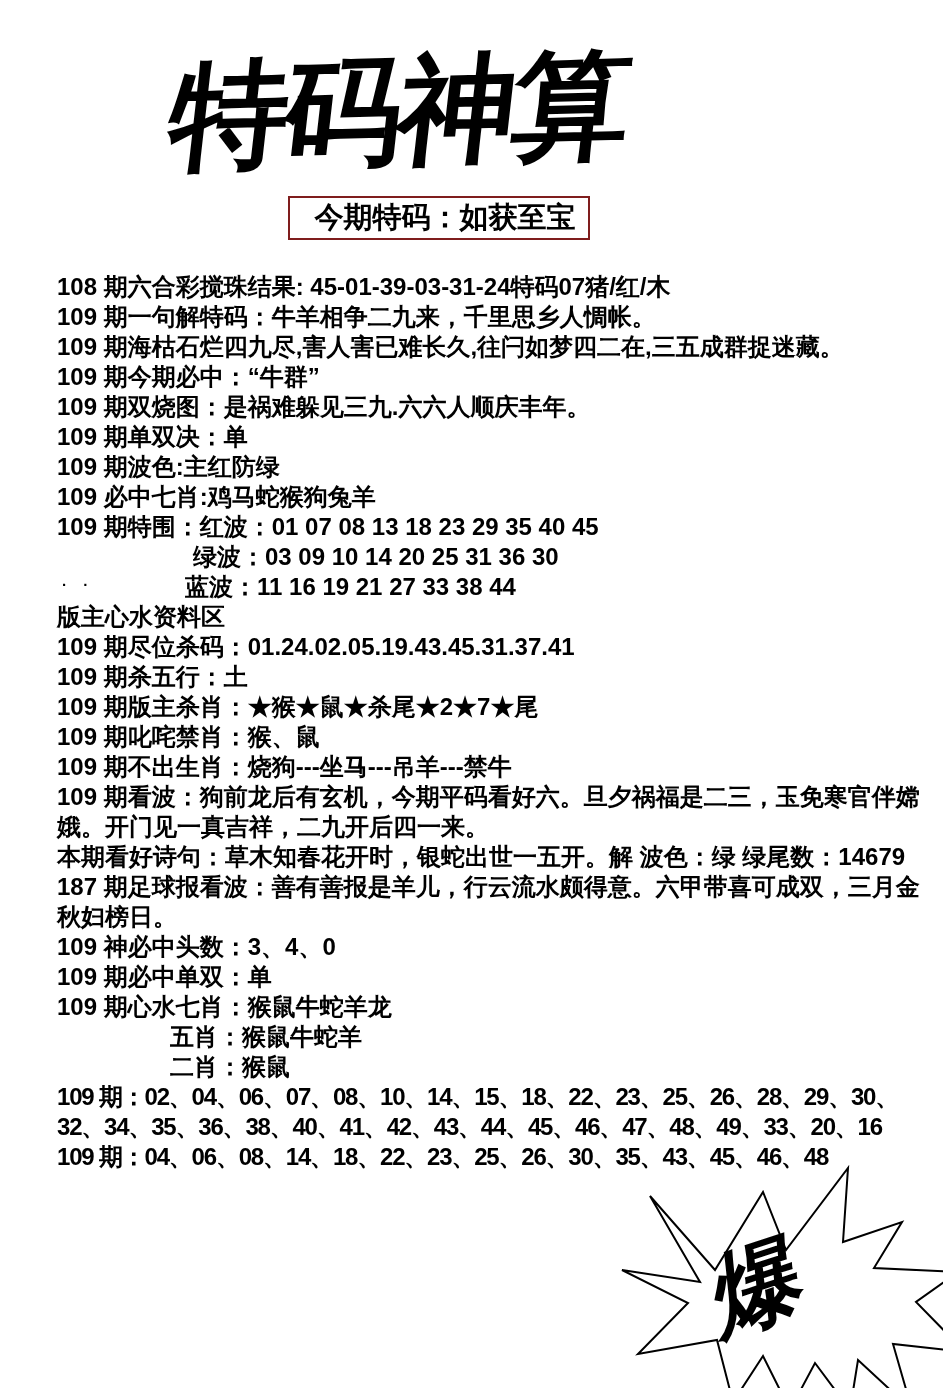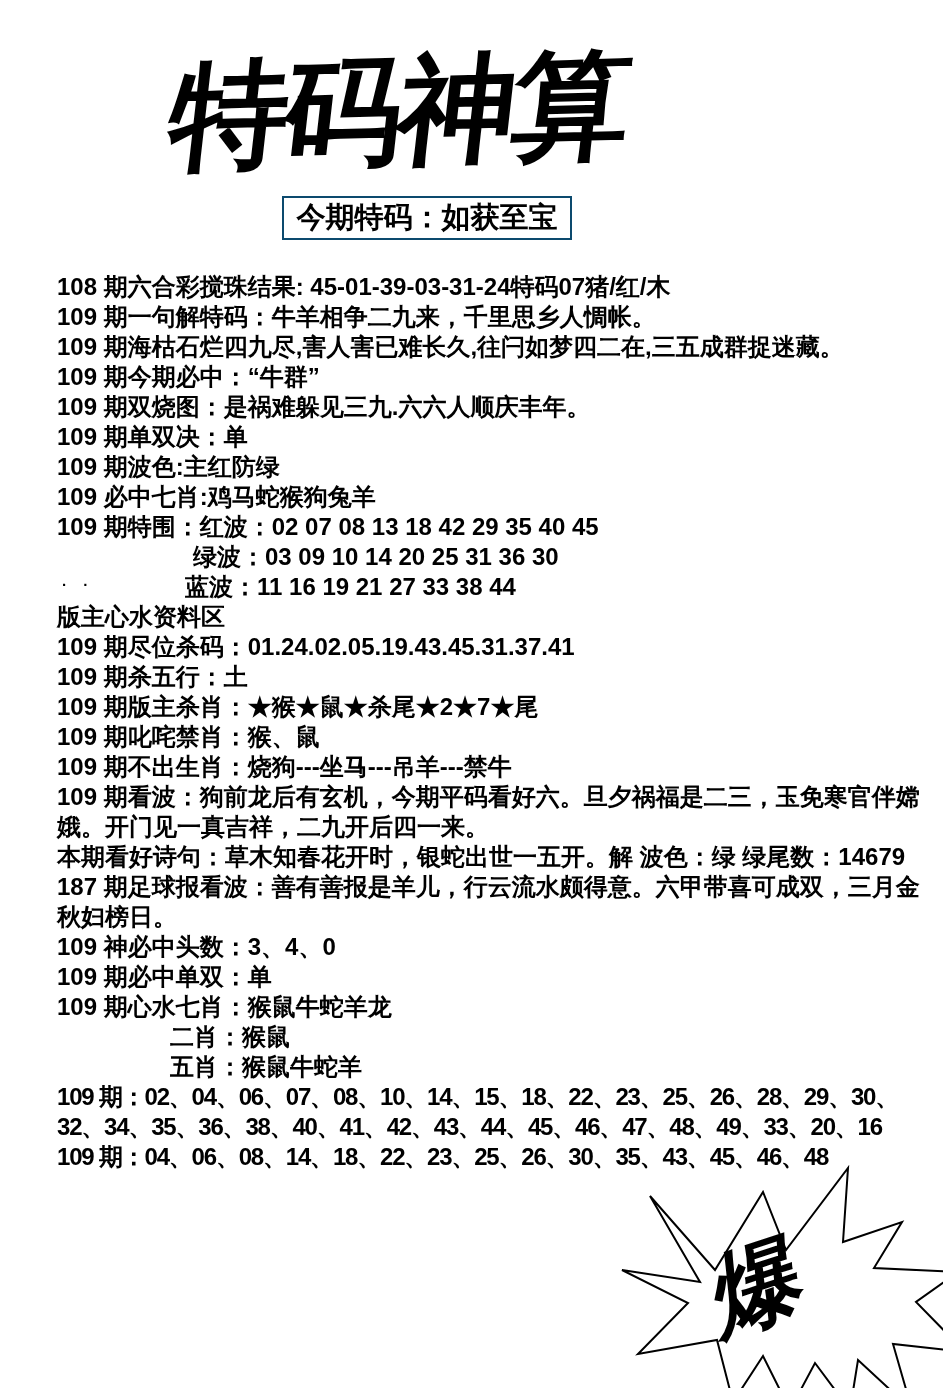--- a/index.html
+++ b/index.html
@@ -17,26 +17,27 @@
     width:520px;height:170px;
     font-size:118px;line-height:160px;
     font-weight:900;
     letter-spacing:-4px;
     transform:rotate(-1.5deg) skewX(-8deg);
     transform-origin:left top;
     white-space:nowrap;
   }
   
   .subtitle-box{
-    position:absolute;left:282px;top:196px;
+    position:absolute;left:288px;top:196px;
     width:286px;height:40px;
-    border:2px solid #0c4a6e;
+    border:2px solid #7f1d1d;
     display:flex;align-items:center;justify-content:center;
     font-size:29px;font-weight:bold;
     white-space:nowrap;
+    padding-left:12px;
   }
   
   .body-rows{
     position:absolute;left:57px;top:272px;width:880px;
   }
   .row{
     height:30px;line-height:30px;
     font-size:24px;font-weight:bold;
     white-space:nowrap;
   }
@@ -80,39 +81,39 @@
 
   <div class="body-rows" id="rows">
       <div class="row">108 期六合彩搅珠结果: 45-01-39-03-31-24特码07猪/红/木</div>
       <div class="row">109 期一句解特码：牛羊相争二九来，千里思乡人惆帐。</div>
       <div class="row">109 期海枯石烂四九尽,害人害已难长久,往闩如梦四二在,三五成群捉迷藏。</div>
       <div class="row">109 期今期必中：“牛群”</div>
       <div class="row">109 期双烧图：是祸难躲见三九.六六人顺庆丰年。</div>
       <div class="row">109 期单双决：单</div>
       <div class="row">109 期波色:主红防绿</div>
       <div class="row">109 必中七肖:鸡马蛇猴狗兔羊</div>
-      <div class="row">109 期特围：红波：02 07 08 13 18 42 29 35 40 45</div>
+      <div class="row">109 期特围：红波：01 07 08 13 18 23 29 35 40 45</div>
       <div class="row ind-a">绿波：03 09 10 14 20 25 31 36 30</div>
       <div class="row ind-b">蓝波：11 16 19 21 27 33 38 44</div>
       <div class="row">版主心水资料区</div>
       <div class="row">109 期尽位杀码：01.24.02.05.19.43.45.31.37.41</div>
       <div class="row">109 期杀五行：土</div>
       <div class="row">109 期版主杀肖：★猴★鼠★杀尾★2★7★尾</div>
       <div class="row">109 期叱咤禁肖：猴、鼠</div>
       <div class="row">109 期不出生肖：烧狗---坐马---吊羊---禁牛</div>
       <div class="row">109 期看波：狗前龙后有玄机，今期平码看好六。旦夕祸福是二三，玉免寒官伴嫦</div>
       <div class="row">娥。开门见一真吉祥，二九开后四一来。</div>
       <div class="row">本期看好诗句：草木知春花开时，银蛇出世一五开。解 波色：绿 绿尾数：14679</div>
       <div class="row">187 期足球报看波：善有善报是羊儿，行云流水颇得意。六甲带喜可成双，三月金</div>
       <div class="row">秋妇榜日。</div>
       <div class="row">109 神必中头数：3、4、0</div>
       <div class="row">109 期必中单双：单</div>
       <div class="row">109 期心水七肖：猴鼠牛蛇羊龙</div>
+      <div class="row ind-c">五肖：猴鼠牛蛇羊</div>
       <div class="row ind-c">二肖：猴鼠</div>
-      <div class="row ind-c">五肖：猴鼠牛蛇羊</div>
       <div class="row tight">109 期：02、04、06、07、08、10、14、15、18、22、23、25、26、28、29、30、</div>
       <div class="row tight">32、34、35、36、38、40、41、42、43、44、45、46、47、48、49、33、20、16</div>
       <div class="row tight">109 期：04、06、08、14、18、22、23、25、26、30、35、43、45、46、48</div>
     </div>
 
   <span class="margin-dots">· ·</span>
 
   <span class="stray-tick">|</span>
 
   <div class="burst-wrap">

